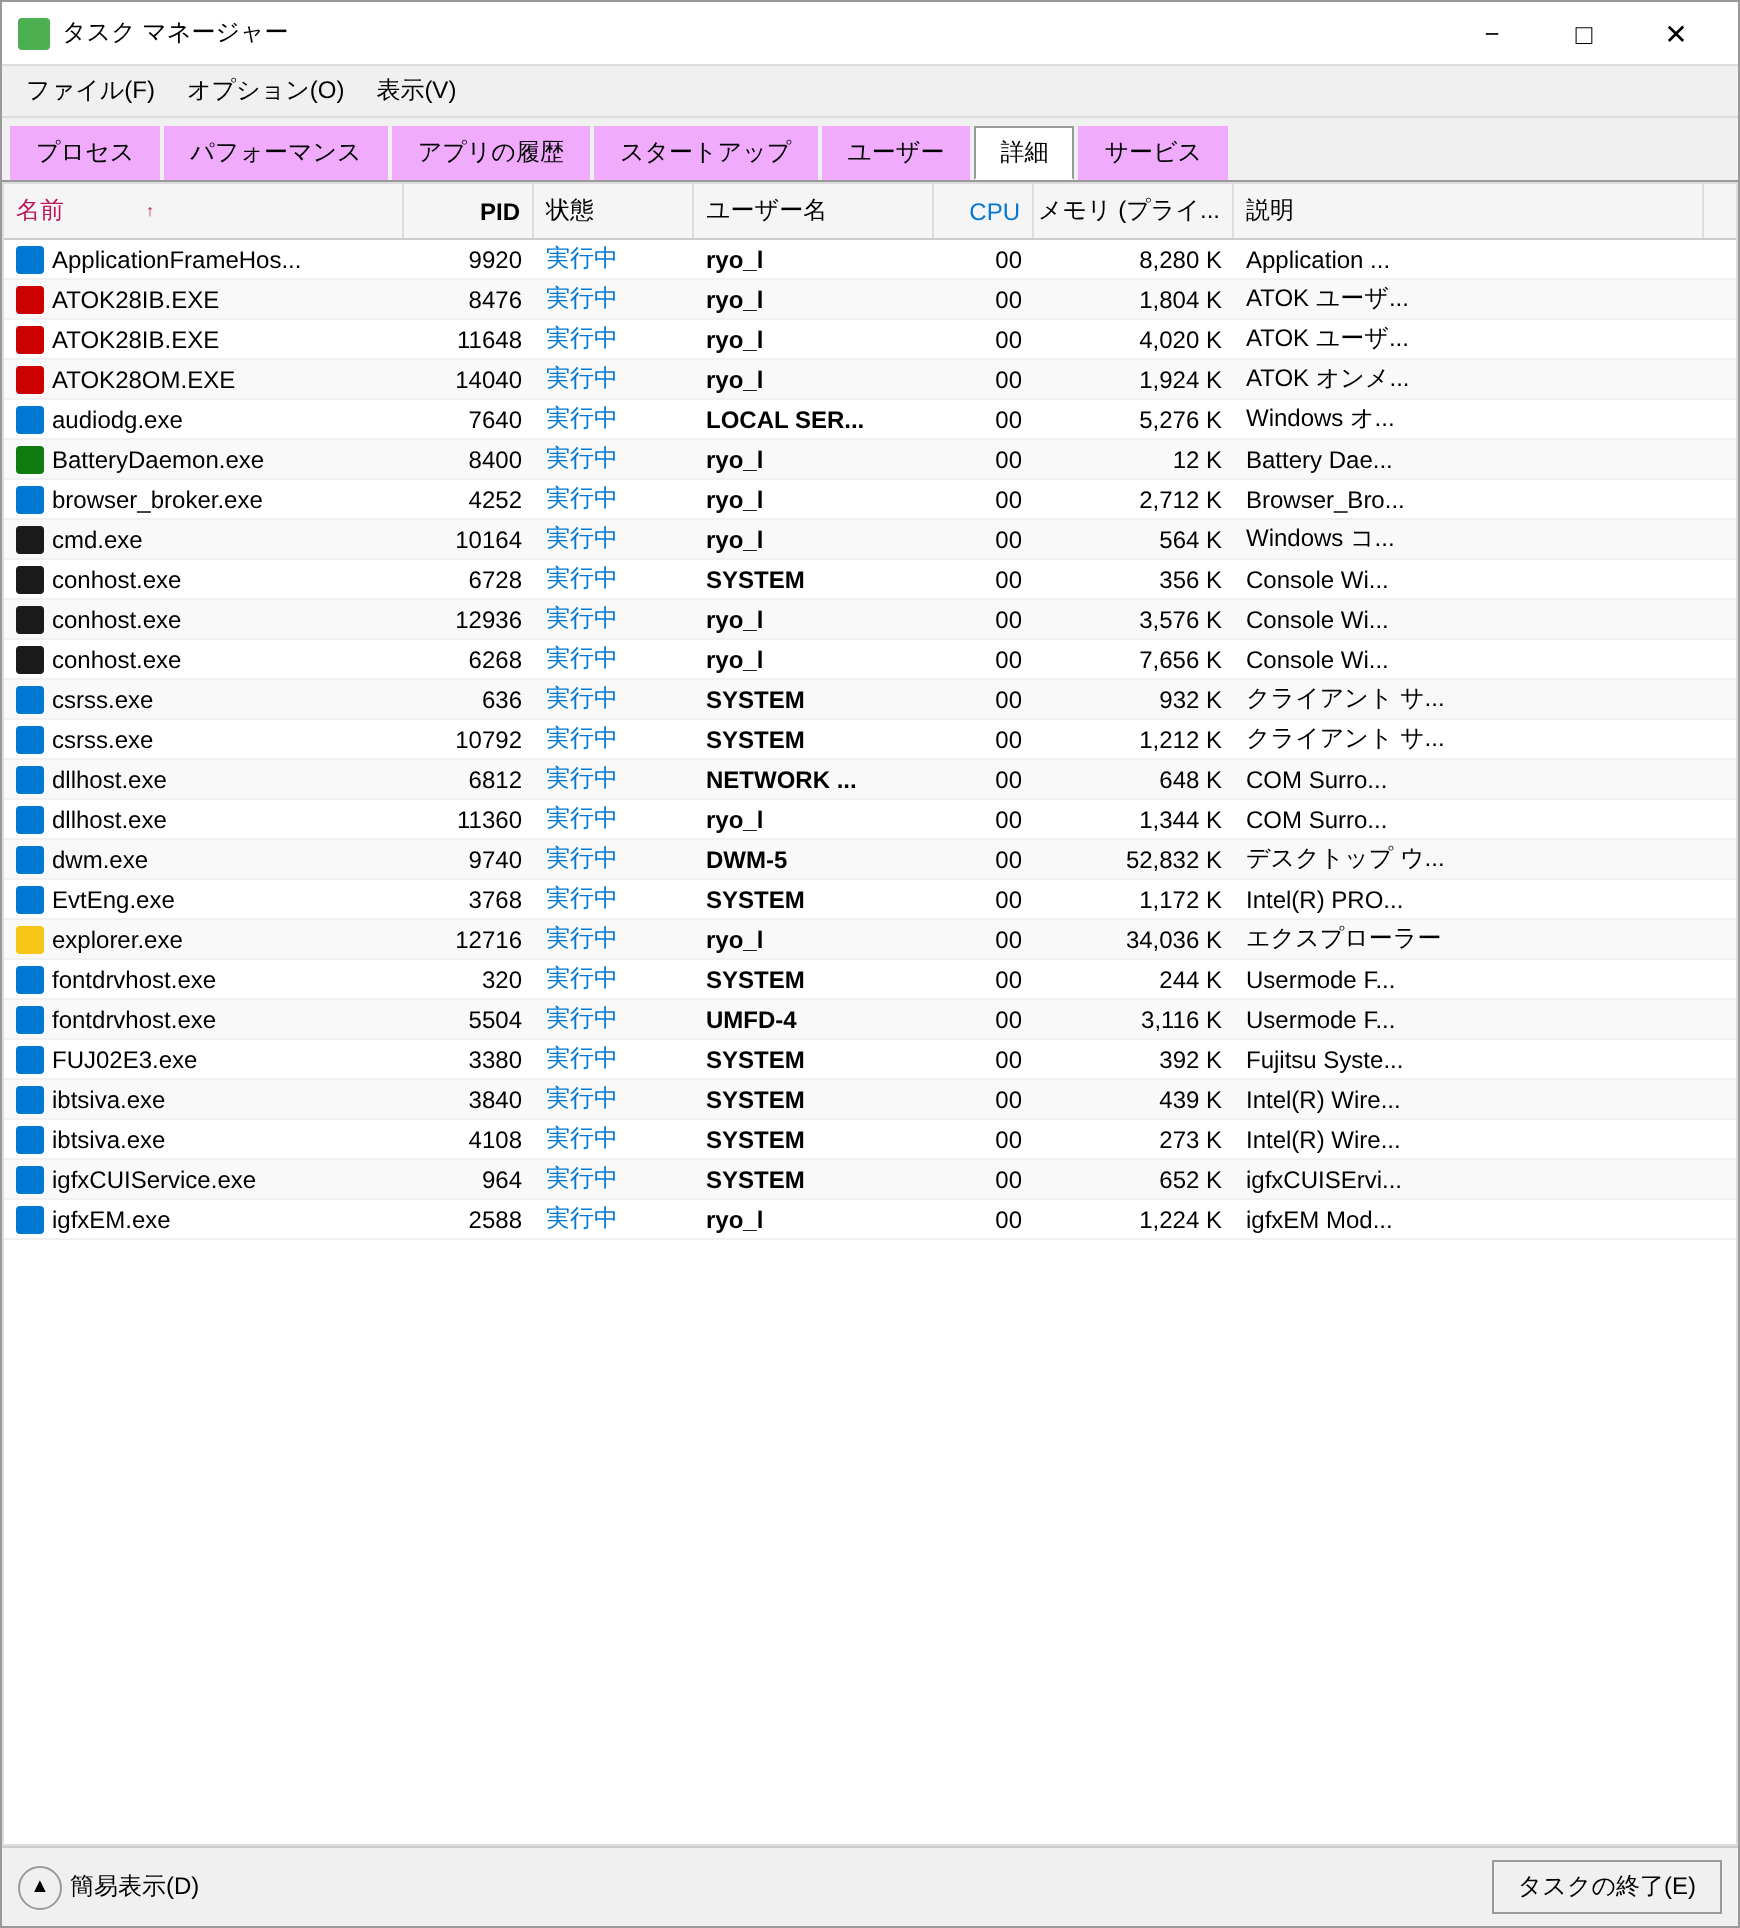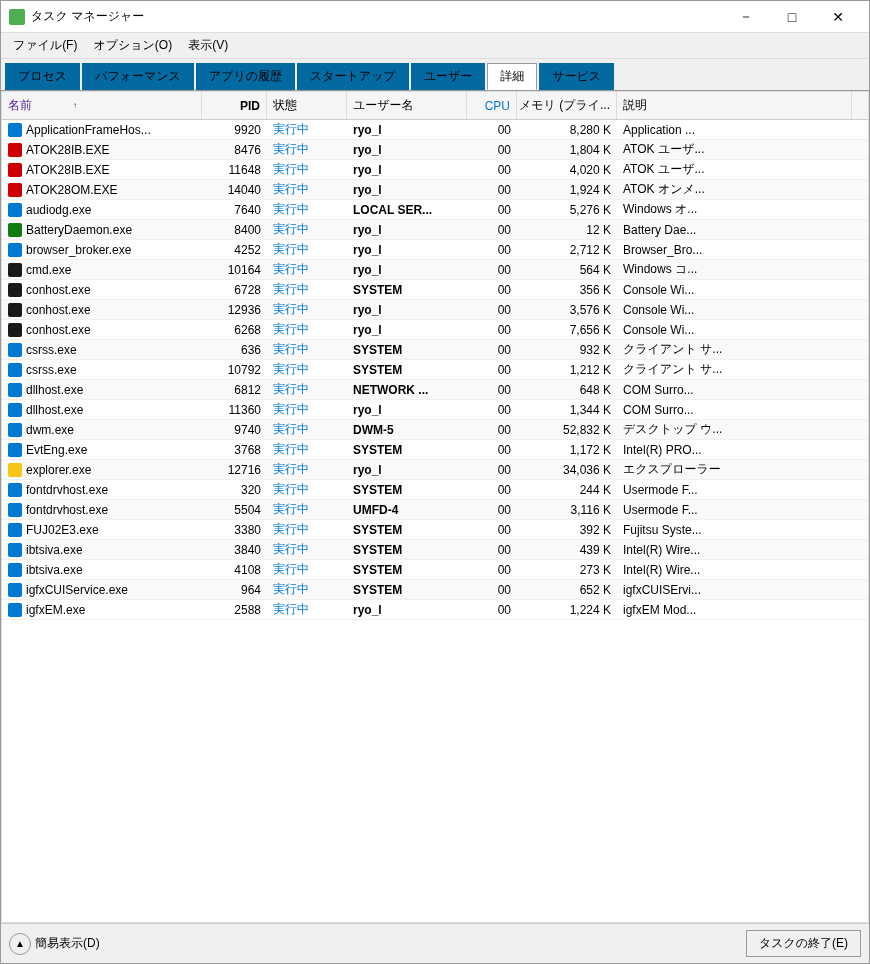--- a/index.html
+++ b/index.html
@@ -80,21 +80,21 @@
       background: #f0f0f0;
       border-bottom: 1px solid #999;
       padding: 4px 4px 0 4px;
     }
     .tab {
       padding: 4px 12px;
       cursor: pointer;
       border: 1px solid transparent;
       border-bottom: none;
       font-size: 12px;
-      background: #0369a1;
+      background: #f0abfc;
       margin-right: 2px;
       color: #000;
     }
     .tab.active {
       background: #ffffff;
       border: 1px solid #999;
       border-bottom: 1px solid #ffffff;
       font-weight: normal;
     }
     .content-area {
@@ -124,21 +124,21 @@
       font-size: 12px;
       color: #000;
       height: 100%;
       display: flex;
       align-items: center;
       cursor: pointer;
       border-right: 1px solid #ddd;
       white-space: nowrap;
       user-select: none;
     }
-    .col-header.active { color: #4c1d95; gap: 37px; }
+    .col-header.active { color: #be185d; gap: 37px; }
     .col-name { width: 200px; min-width: 200px; }
     .col-pid { width: 65px; min-width: 65px; justify-content: flex-end; font-weight: bold; }
     .col-status { width: 80px; min-width: 80px; }
     .col-user { width: 120px; min-width: 120px; }
     .col-cpu { width: 50px; min-width: 50px; justify-content: flex-end; color: #0078d4; }
     .col-mem { width: 100px; min-width: 100px; justify-content: flex-end; }
     .col-desc { flex: 1; }
     .table-body {
       overflow-y: scroll;
       flex: 1;

